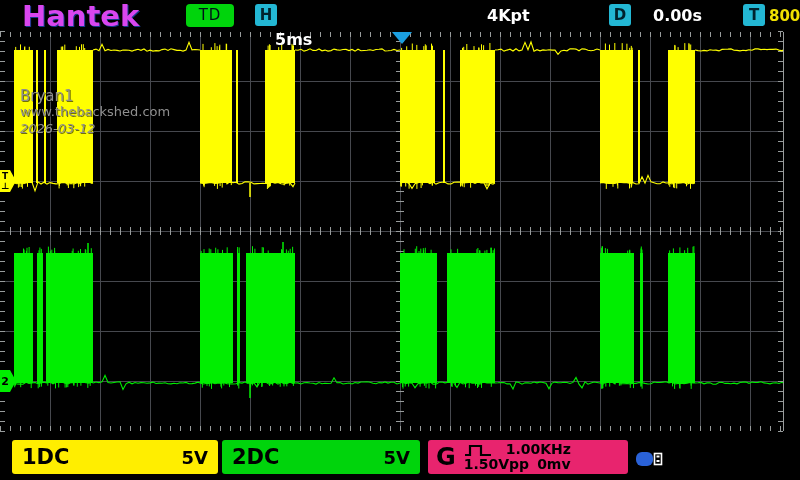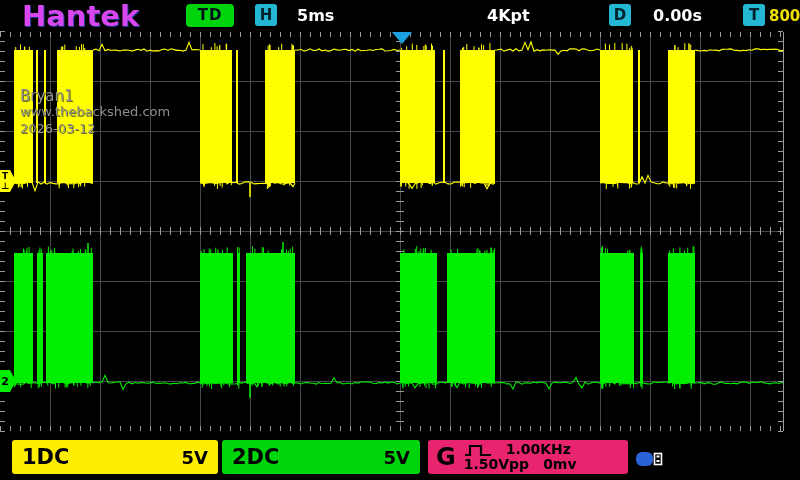--- a/index.html
+++ b/index.html
@@ -9,54 +9,54 @@
     -webkit-font-smoothing:antialiased;
   }
   .abs{position:absolute;}
   
   #header{left:0;top:0;width:800px;height:31px;background:#000;z-index:10;}
   #logo{
     left:22px;top:-1px;font-size:29px;font-weight:bold;color:#d946ef;
     letter-spacing:0px;text-shadow:1px 1px 0 #143a8c;
   }
   .hbox{height:23px;line-height:23px;text-align:center;border-radius:4px;
-        font-weight:bold;color:#001018;}
+        font-weight:normal;color:#001018;}
   #acq-badge{left:186px;top:4px;width:48px;background:#00d40c;font-size:15px;letter-spacing:1px;}
   .cyanbadge{width:22px;height:22px;line-height:22px;border-radius:3px;background:#23b7d4;
              text-align:center;font-weight:bold;font-size:15px;color:#00222e;top:4px;}
   .hval{color:#fff;font-weight:bold;font-size:16px;top:6px;}
   #h-badge{left:255px;}
-  #timebase{left:297px;}
+  #timebase{left:275px;margin-top:24px;}
   #samplerate{left:362px;}
   #memdepth{left:487px;}
   #d-badge{left:609px;}
   #hoffset{left:653px;}
   #t-badge{left:743px;}
   #triglevel{left:769px;color:#f0e000;font-size:15px;top:7px;font-weight:bold;}
   
   #scope-svg{position:absolute;left:0;top:31px;z-index:1;}
   #watermark{left:20px;top:88px;z-index:5;color:#8f8f8f;line-height:1.1;
              text-shadow:1px 1px 0 rgba(0,0,0,0.55);}
   #watermark .wm1{font-size:15px;display:block;}
   #watermark .wm2{font-size:13px;display:block;}
-  #watermark .wm3{font-size:13px;display:block;margin-top:3px;}
+  #watermark .wm3{font-size:13px;display:block;margin-top:3px;font-style:italic;}
   
   #footer{left:0;top:437px;width:800px;height:43px;background:#000;z-index:10;}
   .chbox{top:3px;height:34px;border-radius:3px;display:flex;align-items:center;
          justify-content:space-between;box-sizing:border-box;padding:12px 10px;color:#000;}
   #ch1-box{left:12px;width:206px;background:#ffee00;}
   #ch2-box{left:222px;width:198px;background:#00d40c;}
   .chlabel{font-size:21px;font-weight:bold;}
   .chvolts{font-size:18px;font-weight:bold;}
   #gen-box{left:428px;top:3px;width:200px;height:34px;background:#e8246e;border-radius:3px;
            display:flex;align-items:center;box-sizing:border-box;padding:0 8px;color:#000;}
   #gen-label{font-size:24px;font-weight:bold;margin-right:8px;}
   #gen-cols{display:flex;flex-direction:column;line-height:15px;}
   #gen-row1{display:flex;align-items:flex-end;gap:14px;}
-  #gen-row2{display:flex;gap:14px;}
+  #gen-row2{display:flex;gap:8px;}
   .gentxt{font-size:14px;font-weight:bold;}
   #usb-icon{left:636px;top:12px;}
 </style>
 </head>
 <body>
 
 <div id="header" class="abs">
   <div id="logo" class="abs">Hantek</div>
   <div id="acq-badge" class="abs hbox">TD</div>
   <div id="h-badge" class="abs cyanbadge">H</div>

